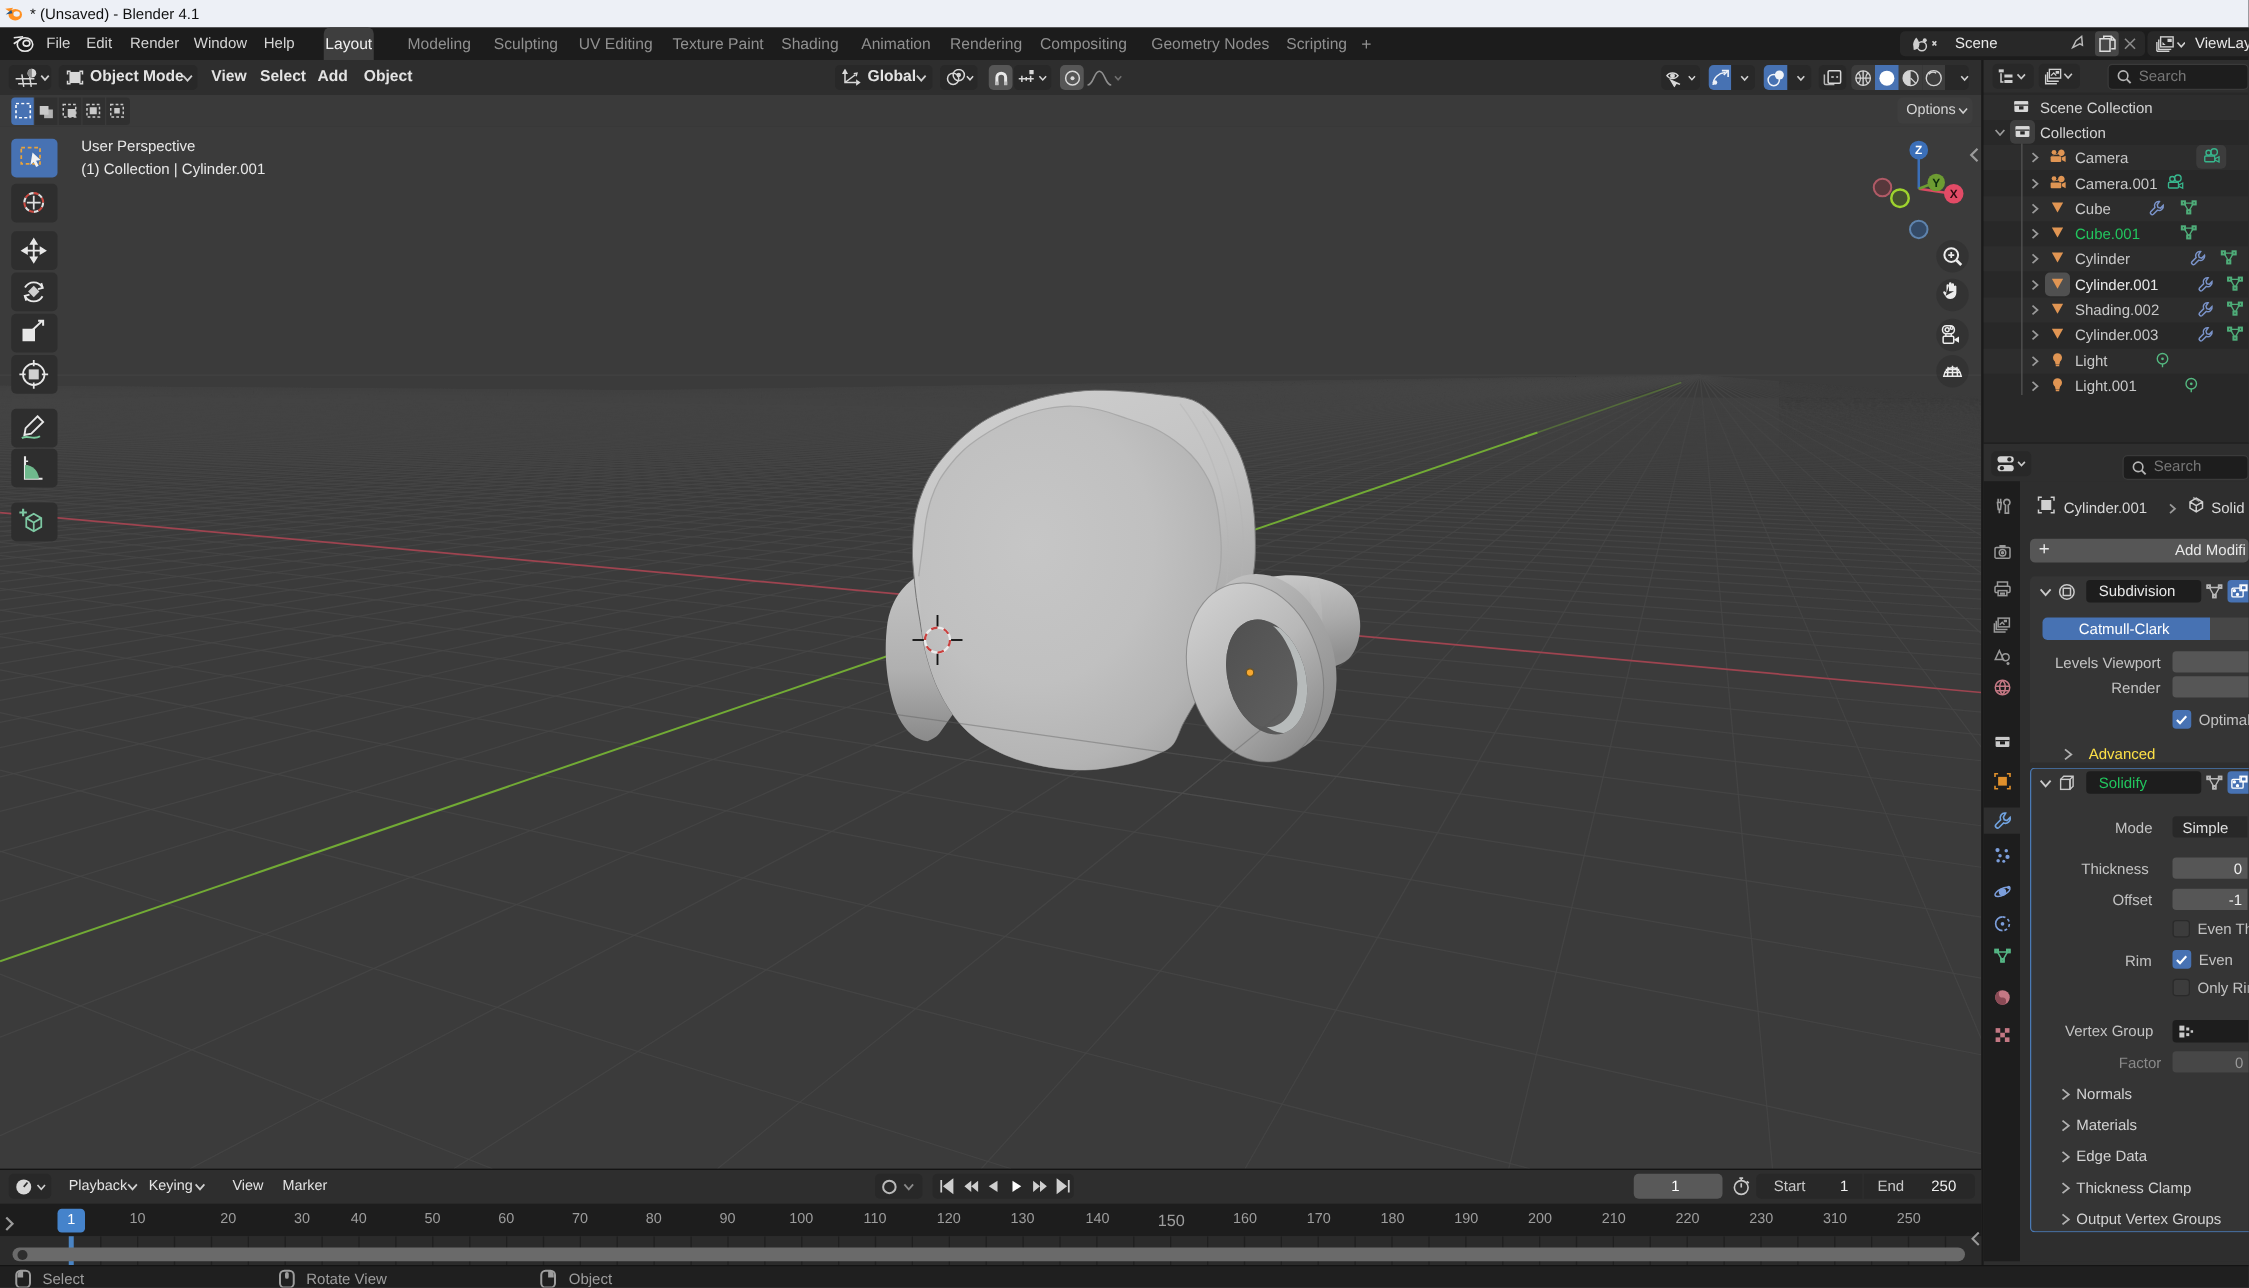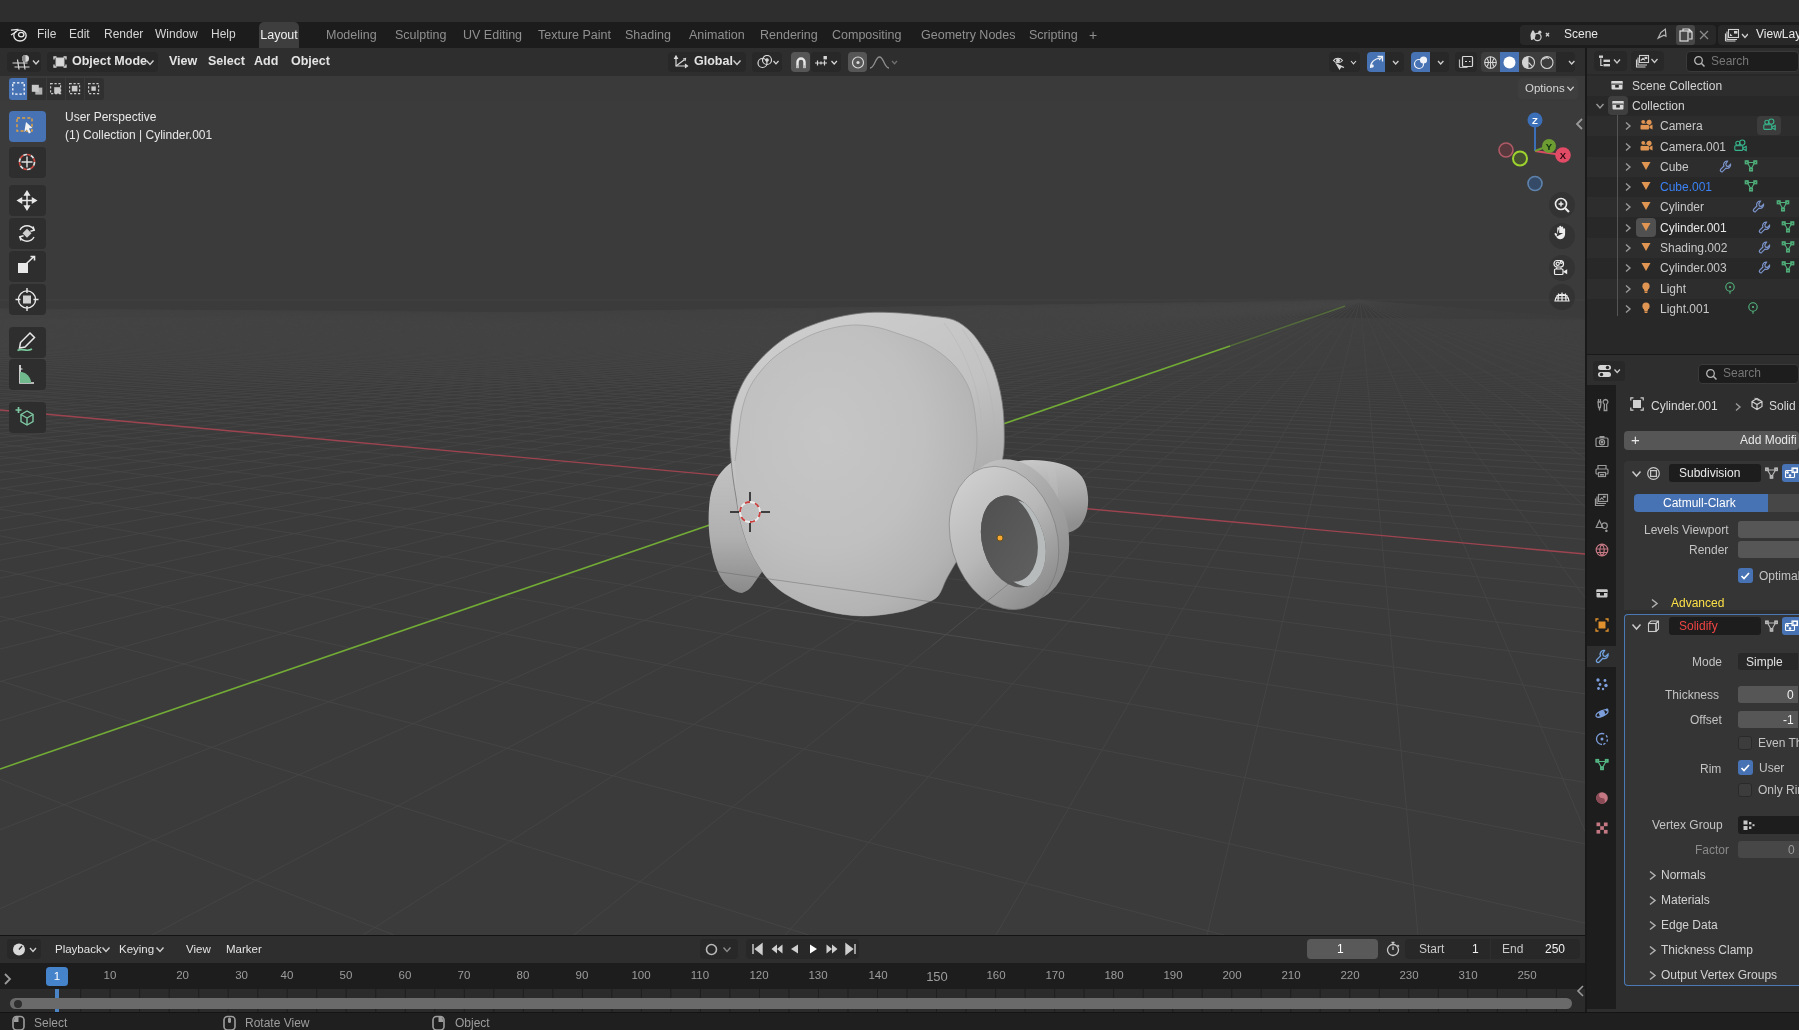--- a/index.html
+++ b/index.html
@@ -20,20 +20,29 @@
   #viewport{left:0;top:101px;width:1585px;height:834px;background:#3b3b3b;}
   .ovtext{position:absolute;color:#e8e8e8;font-size:12px;}
   #rsep{left:1585px;top:48px;width:2px;height:964px;background:#191919;}
   #outliner{left:1587px;top:48px;width:212px;height:306px;background:#282828;font-size:12px;color:#cdcdcd;}
   #props{left:1587px;top:354px;width:212px;height:658px;background:#2e2e2e;font-size:12px;color:#cdcdcd;border-top:1px solid #191919;box-sizing:border-box;}
   #timeline{left:0;top:935px;width:1585px;height:77px;background:#2c2c2c;}
   #statusbar{left:0;top:1012px;width:1799px;height:18px;background:#1f1f1f;color:#9d9d9d;font-size:12px;}
 </style></head>
 <body>
 <div id="app">
+  <div id="titlebar" class="abs">
+    <svg class="abs" style="left:4px;top:5px" width="14" height="12" viewBox="0 0 14 12">
+      <ellipse cx="8.2" cy="6.7" rx="5.4" ry="4.6" fill="#ff9022"></ellipse>
+      <ellipse cx="9.3" cy="6.1" rx="2.6" ry="2.2" fill="#edf0f6"></ellipse>
+      <path d="M0.2 2 L6.5 1.2 L4 4.5 Z" fill="#ff9022"></path>
+      <path d="M0.5 6.5 L5 3 L6 5.5 Z" fill="#265787"></path>
+    </svg>
+    <span class="t">* (Unsaved) - Blender 4.1</span>
+  </div>
   <div id="menubar" class="abs">
     <svg class="abs" style="left:10px;top:5px" width="18" height="16" viewBox="0 0 18 16">
       <g stroke="#e8e8e8" stroke-width="1.3" fill="none">
       <ellipse cx="10" cy="8.6" rx="6.2" ry="5.4"></ellipse>
       <ellipse cx="11.2" cy="7.6" rx="2.7" ry="2.3"></ellipse>
       <path d="M1 3.2 L8.5 2.4 M1 8 L7 4.2"></path>
       </g>
     </svg>
     <span class="menu" style="left:37px">File</span>
     <span class="menu" style="left:69px">Edit</span>
@@ -1023,21 +1032,21 @@
           <rect x="10.3" y="2.3" width="2" height="2"></rect>
           <rect x="6" y="9.5" width="2" height="2"></rect>
         </g>
       </svg>
 <svg class="abs" style="left:36px;top:134px" width="10" height="10" viewBox="0 0 10 10">
         <path d="M3 1.5 L7 5 L3 8.5" stroke="#9a9a9a" stroke-width="1.4" fill="none"></path>
       </svg>
 <svg class="abs" style="left:52px;top:131px" width="14" height="14" viewBox="0 0 14 14">
         <path d="M2.5 3 h9 l-4.5 8 z" fill="#e09553"></path>
       </svg>
-<span class="abs" style="left:73px;top:132px;color:#3b82f6">Cube.001</span>
+<span class="abs" style="left:73px;top:132px;color:#22c55e">Cube.001</span>
 <svg class="abs" style="left:157px;top:131px" width="14" height="14" viewBox="0 0 14 14">
         <g stroke="#4fae7a" fill="none" stroke-width="1.1">
           <path d="M3.2 3.5 h7.6 l-3.8 6.5 z"></path>
           <rect x="1.2" y="1.8" width="3" height="3" fill="#282828"></rect>
           <rect x="9.8" y="1.8" width="3" height="3" fill="#282828"></rect>
           <rect x="5.5" y="9" width="3" height="3" fill="#282828"></rect>
           <rect x="1.7" y="2.3" width="2" height="2"></rect>
           <rect x="10.3" y="2.3" width="2" height="2"></rect>
           <rect x="6" y="9.5" width="2" height="2"></rect>
         </g>
@@ -1361,21 +1370,21 @@
 <svg class="abs" style="left:44px;top:267px" width="11" height="10" viewBox="0 0 11 10">
         <path d="M1.5 2.5 L5.5 7 L9.5 2.5" stroke="#c9c9c9" stroke-width="1.5" fill="none"></path>
       </svg>
       <svg class="abs" style="left:59px;top:264px" width="15" height="15" viewBox="0 0 15 15">
         <g stroke="#c9c9c9" stroke-width="1.1" fill="none">
           <rect x="2.5" y="4.5" width="7.5" height="8"></rect>
           <path d="M2.5 4.5 l2.5 -2.5 h7.5 v8 l-2.5 2.5 M10 4.5 l2.5 -2.5 M10 12.5 V4.5"></path>
         </g>
       </svg>
       <div class="abs" style="left:82px;top:262px;width:92px;height:18px;background:#1d1d1d;border-radius:3px"></div>
-      <span class="abs" style="left:92px;top:264px;color:#ef4444">Solidify</span>
+      <span class="abs" style="left:92px;top:264px;color:#22c55e">Solidify</span>
       <svg class="abs" style="left:177px;top:264px" width="15" height="15" viewBox="0 0 15 15">
         <g stroke="#b9b9b9" fill="none" stroke-width="1.1">
           <path d="M3.5 4 h8 l-4 7 z"></path>
           <rect x="1.6" y="2" width="2.6" height="2.6" fill="#353535"></rect>
           <rect x="10.8" y="2" width="2.6" height="2.6" fill="#353535"></rect>
           <rect x="6.2" y="9.6" width="2.6" height="2.6" fill="#353535"></rect>
           <rect x="2" y="2.4" width="1.8" height="1.8"></rect>
           <rect x="11.2" y="2.4" width="1.8" height="1.8"></rect>
           <rect x="6.6" y="10" width="1.8" height="1.8"></rect>
         </g>
@@ -1399,21 +1408,21 @@
 <span class="abs" style="left:103px;top:358px;color:#c3c3c3">Offset</span>
 <div class="abs" style="left:151px;top:356px;width:60px;height:17px;background:#565656;border-radius:3px 0 0 3px"></div>
 <span class="abs" style="left:196px;top:358px;color:#f0f0f0">-1</span>
 <div class="abs" style="left:151px;top:381px;width:14px;height:14px;background:#3c3c3c;border:1px solid #2a2a2a;border-radius:3px;box-sizing:border-box"></div>
 <span class="abs" style="left:171px;top:381px;color:#c3c3c3">Even Thi</span>
 <span class="abs" style="left:113px;top:407px;color:#c3c3c3">Rim</span>
 <div class="abs" style="left:151px;top:405px;width:15px;height:15px;background:#4772b3;border-radius:3px"></div>
 <svg class="abs" style="left:153px;top:408px" width="11" height="10" viewBox="0 0 11 10">
         <path d="M1.5 5 L4 7.5 L9 2" stroke="#fff" stroke-width="1.7" fill="none"></path>
       </svg>
-<span class="abs" style="left:172px;top:406px;color:#c3c3c3">User</span>
+<span class="abs" style="left:172px;top:406px;color:#c3c3c3">Even</span>
 <div class="abs" style="left:151px;top:428px;width:14px;height:14px;background:#3c3c3c;border:1px solid #2a2a2a;border-radius:3px;box-sizing:border-box"></div>
 <span class="abs" style="left:171px;top:428px;color:#c3c3c3">Only Rim</span>
 <span class="abs" style="left:65px;top:463px;color:#c3c3c3">Vertex Group</span>
 <div class="abs" style="left:151px;top:461px;width:61px;height:18px;background:#1d1d1d;border-radius:3px 0 0 3px"></div>
 <svg class="abs" style="left:155px;top:464px" width="13" height="13" viewBox="0 0 13 13">
         <g fill="#c9c9c9">
           <rect x="1.5" y="1.5" width="4" height="4"></rect>
           <rect x="7" y="3" width="2.4" height="2.4"></rect>
           <rect x="1.5" y="7" width="4" height="4"></rect>
           <rect x="7" y="7.5" width="2.4" height="2.4"></rect>

